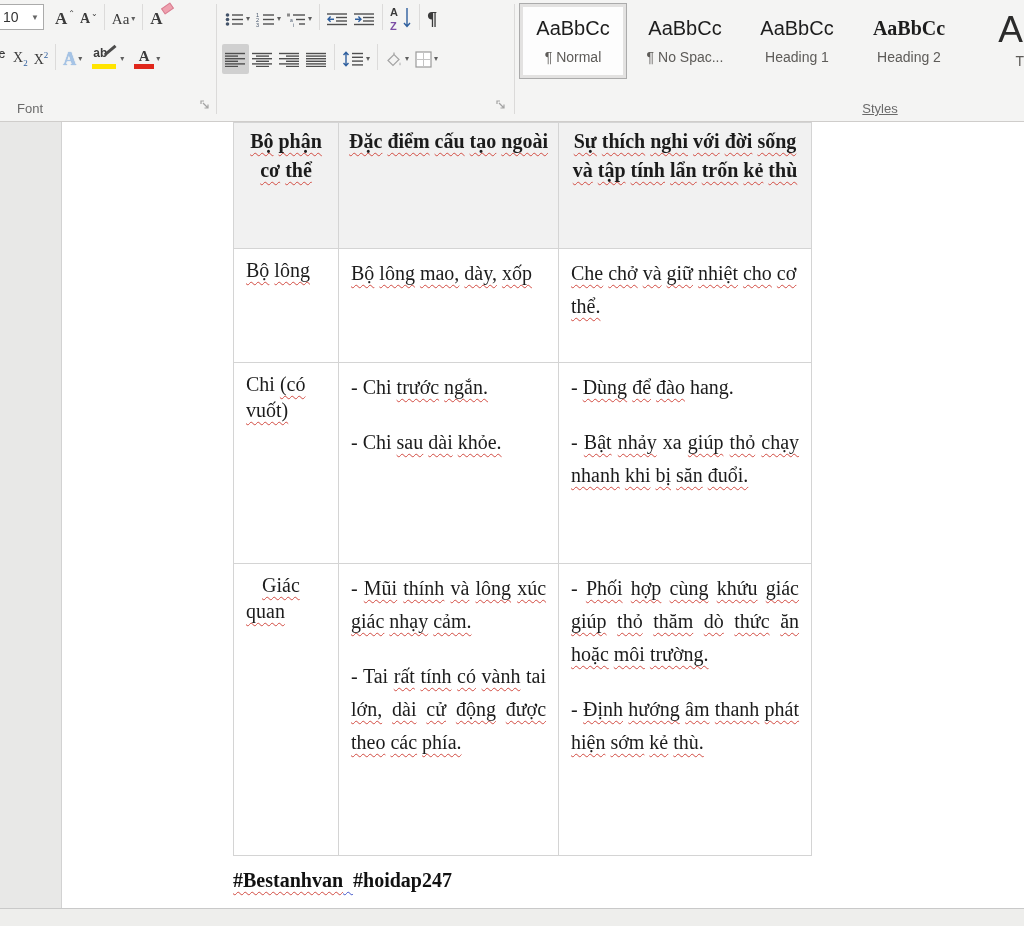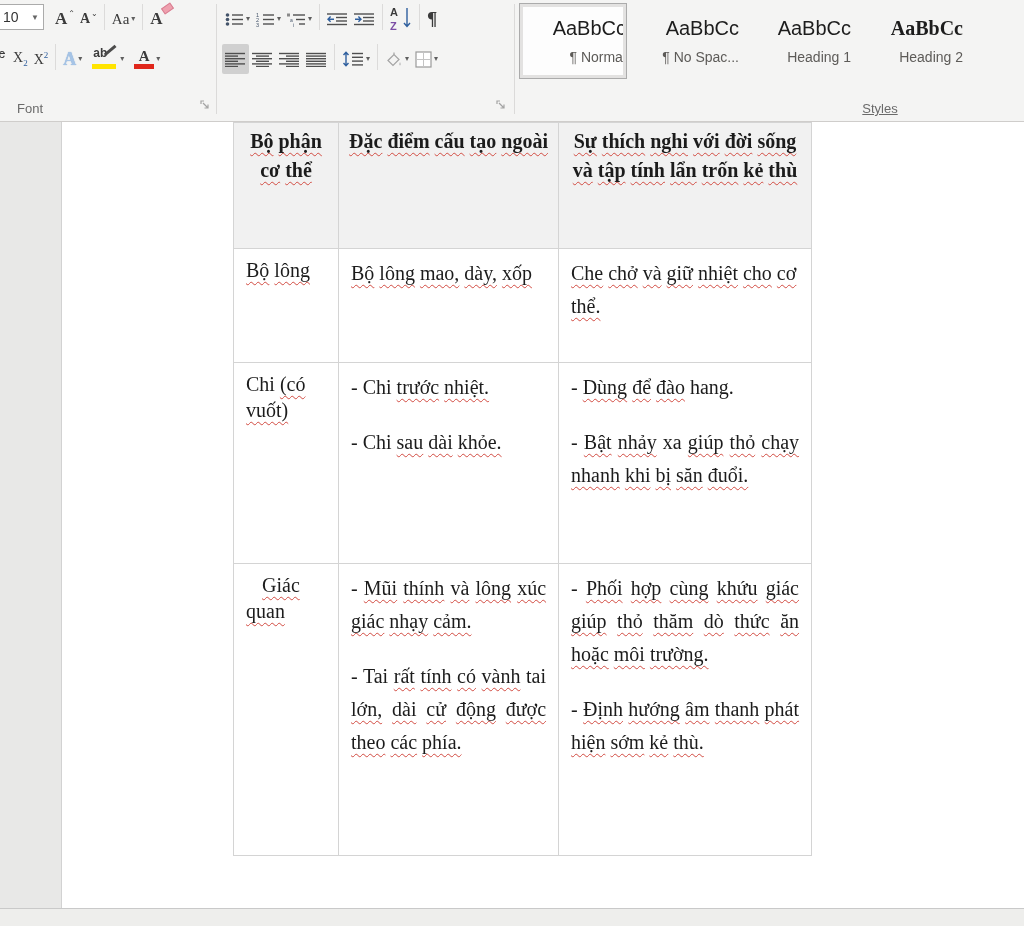--- a/index.html
+++ b/index.html
@@ -53,21 +53,21 @@
   .fc .bar { position:absolute; bottom:2px; left:0; width:20px; height:5px; background:#e0271b; }
 
   
   .sorticon { position:relative; width:22px; height:26px; }
   .sorticon .a { position:absolute; left:0; top:0; font-size:11px; font-weight:bold; color:#3b3b3b; }
   .sorticon .z { position:absolute; left:0; bottom:0; font-size:11px; font-weight:bold; color:#7c4ea5; }
   .pilc { font-size:19px; font-weight:bold; color:#3b3b3b; font-family:"Liberation Serif",serif; }
 
   
   .styles-wrap { display:flex; position:absolute; top:3px; left:4px; overflow:hidden; width:506px; }
-  .stylebox { width:108px; height:76px; margin-right:4px; text-align:right; cursor:pointer;
+  .stylebox { width:108px; height:76px; margin-right:4px; text-align:center; cursor:pointer;
               padding-top:10px; flex:none; }
   .stylebox.sel { background:#fdfdfd; border:1px solid #ababab; outline:3px solid #e3e2e1;
                   outline-offset:-4px; padding-top:9px; }
   .stylebox .prev { font-size:20px; color:#1d1d1d; line-height:30px; }
   .stylebox.bold .prev { font-weight:bold; font-family:"Liberation Serif",serif; }
   .stylebox.large .prev { font-size:37px; font-weight:300; line-height:34px; color:#2b2b2b; }
   .stylebox .slabel { font-size:14px; color:#5d5b58; margin-top:6px; white-space:nowrap; }
 
   
   .left-margin { position:absolute; left:0; top:122px; width:62px; height:786px;
@@ -384,21 +384,21 @@
             </td>
             <td class="c2 al-left">
               <p><span class="sq">Che</span> <span class="sq">chở</span> <span class="sq">và</span> <span class="sq">giữ</span> <span class="sq">nhiệt</span> <span class="sq">cho</span> <span class="sq">cơ</span> <span class="sq">thể.</span></p>
             </td>
           </tr>
           <tr>
             <td class="c0 al-left">
               <p><span>Chi</span> <span class="sq">(có</span> <span class="sq">vuốt)</span></p>
             </td>
             <td class="c1 al-justify">
-              <p><span>-</span> <span>Chi</span> <span class="sq">trước</span> <span class="sq">nhiệt.</span></p>
+              <p><span>-</span> <span>Chi</span> <span class="sq">trước</span> <span class="sq">ngắn.</span></p>
               <p><span>-</span> <span>Chi</span> <span class="sq">sau</span> <span class="sq">dài</span> <span class="sq">khỏe.</span></p>
             </td>
             <td class="c2 al-justify">
               <p><span>-</span> <span class="sq">Dùng</span> <span class="sq">để</span> <span class="sq">đào</span> <span>hang.</span></p>
               <p><span>-</span> <span class="sq">Bật</span> <span class="sq">nhảy</span> <span>xa</span> <span class="sq">giúp</span> <span class="sq">thỏ</span> <span class="sq">chạy</span> <span class="sq">nhanh</span> <span class="sq">khi</span> <span class="sq">bị</span> <span class="sq">săn</span> <span class="sq">đuổi.</span></p>
             </td>
           </tr>
           <tr>
             <td class="c0 al-left ind">
               <p><span class="sq">Giác</span> <span class="sq">quan</span></p>
@@ -407,16 +407,17 @@
               <p><span>-</span> <span class="sq">Mũi</span> <span class="sq">thính</span> <span class="sq">và</span> <span class="sq">lông</span> <span class="sq">xúc</span> <span class="sq">giác</span> <span class="sq">nhạy</span> <span class="sq">cảm.</span></p>
               <p><span>-</span> <span>Tai</span> <span class="sq">rất</span> <span class="sq">tính</span> <span class="sq">có</span> <span class="sq">vành</span> <span>tai</span> <span class="sq">lớn,</span> <span class="sq">dài</span> <span class="sq">cử</span> <span class="sq">động</span> <span class="sq">được</span> <span class="sq">theo</span> <span class="sq">các</span> <span class="sq">phía.</span></p>
             </td>
             <td class="c2 al-justify">
               <p><span>-</span> <span class="sq">Phối</span> <span class="sq">hợp</span> <span class="sq">cùng</span> <span class="sq">khứu</span> <span class="sq">giác</span> <span class="sq">giúp</span> <span class="sq">thỏ</span> <span class="sq">thăm</span> <span class="sq">dò</span> <span class="sq">thức</span> <span class="sq">ăn</span> <span class="sq">hoặc</span> <span class="sq">môi</span> <span class="sq">trường.</span></p>
               <p><span>-</span> <span class="sq">Định</span> <span class="sq">hướng</span> <span class="sq">âm</span> <span class="sq">thanh</span> <span class="sq">phát</span> <span class="sq">hiện</span> <span class="sq">sớm</span> <span class="sq">kẻ</span> <span class="sq">thù.</span></p>
             </td>
           </tr>
         </tbody>
     </table>
+    <p class="hashtags"><span class="sq">#Bestanhvan</span><span class="sqb">  </span><span>#hoidap247</span></p>
   </div>
 
   <div class="status-strip"></div>
 </div>
 
 </body></html>

